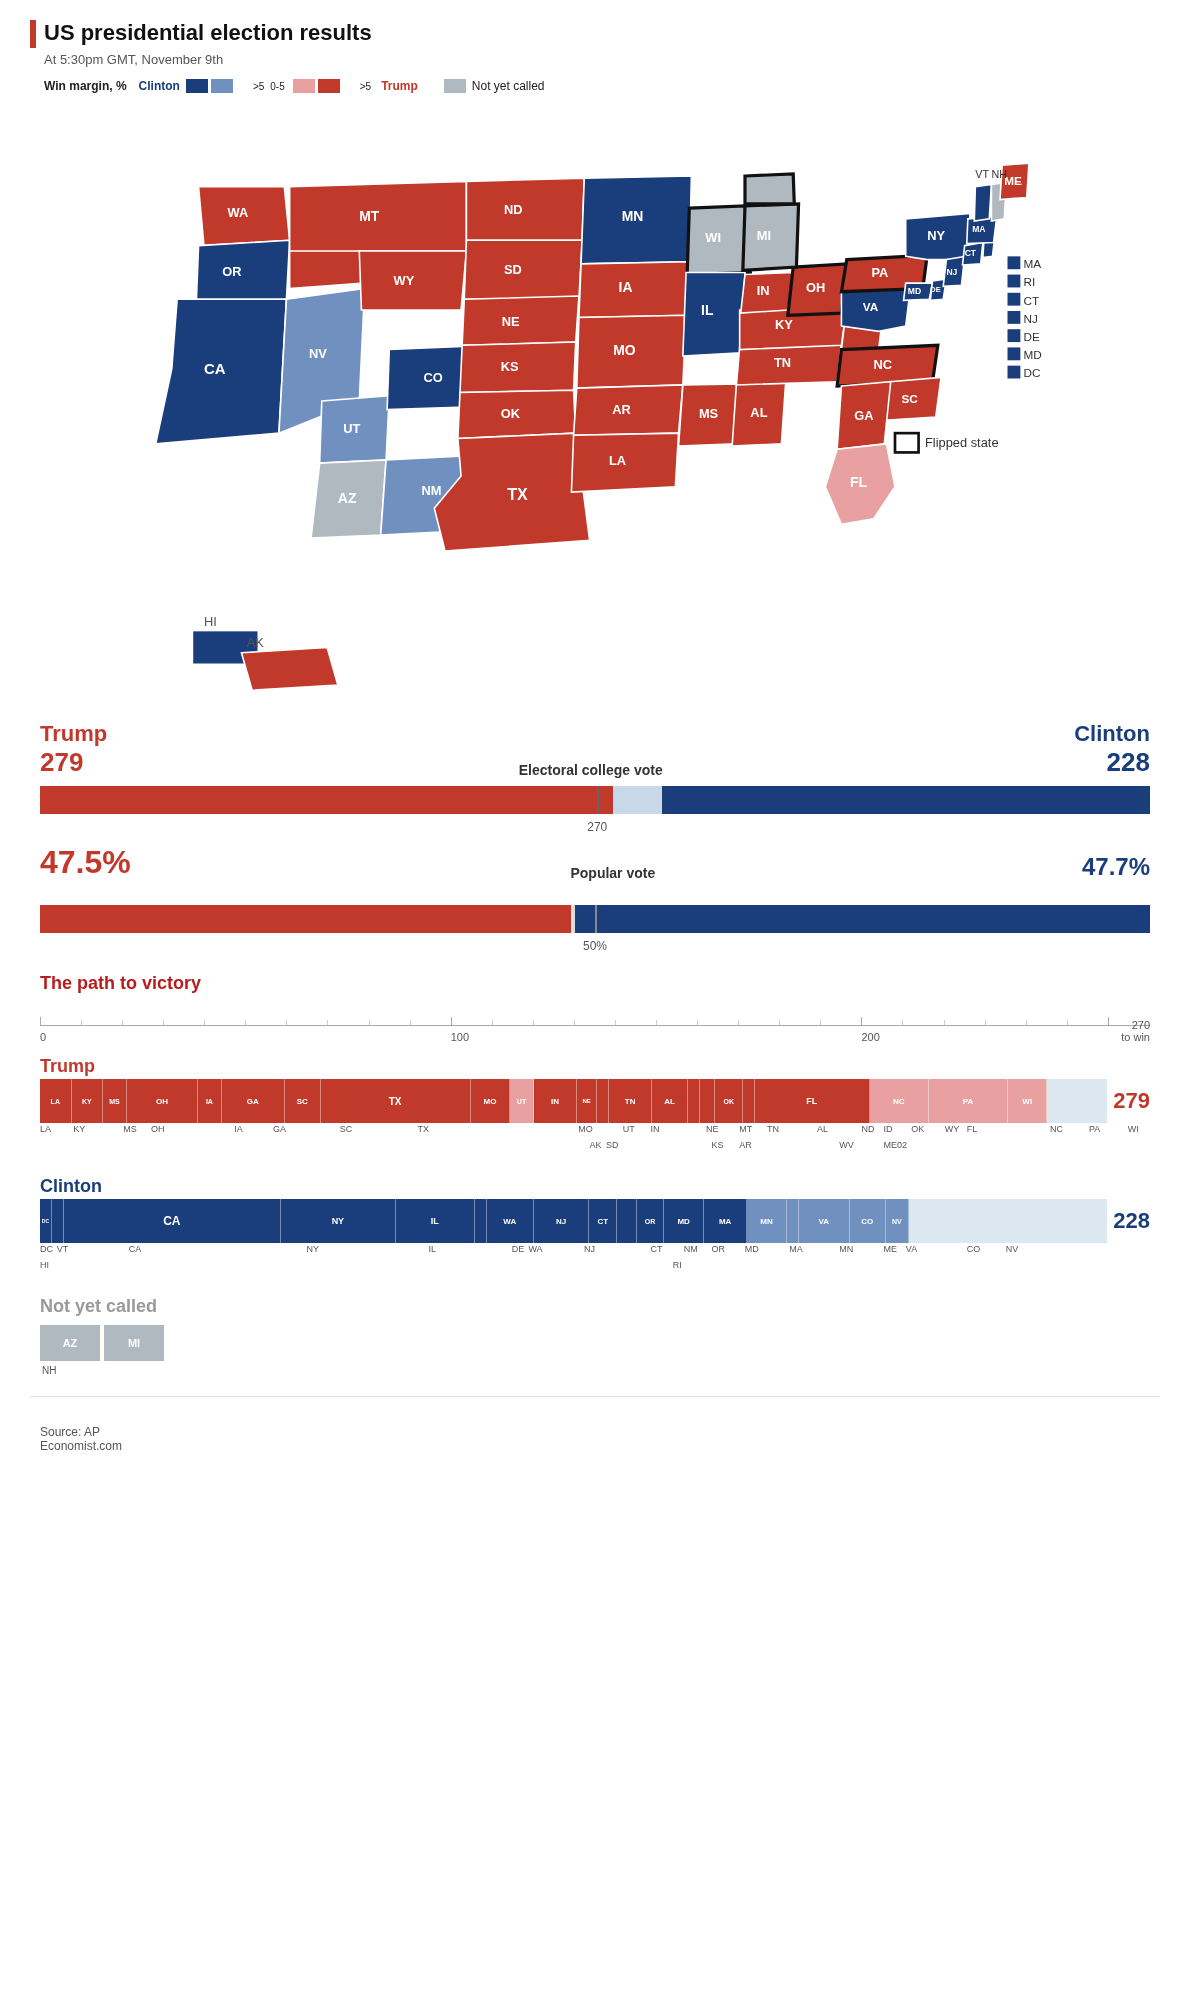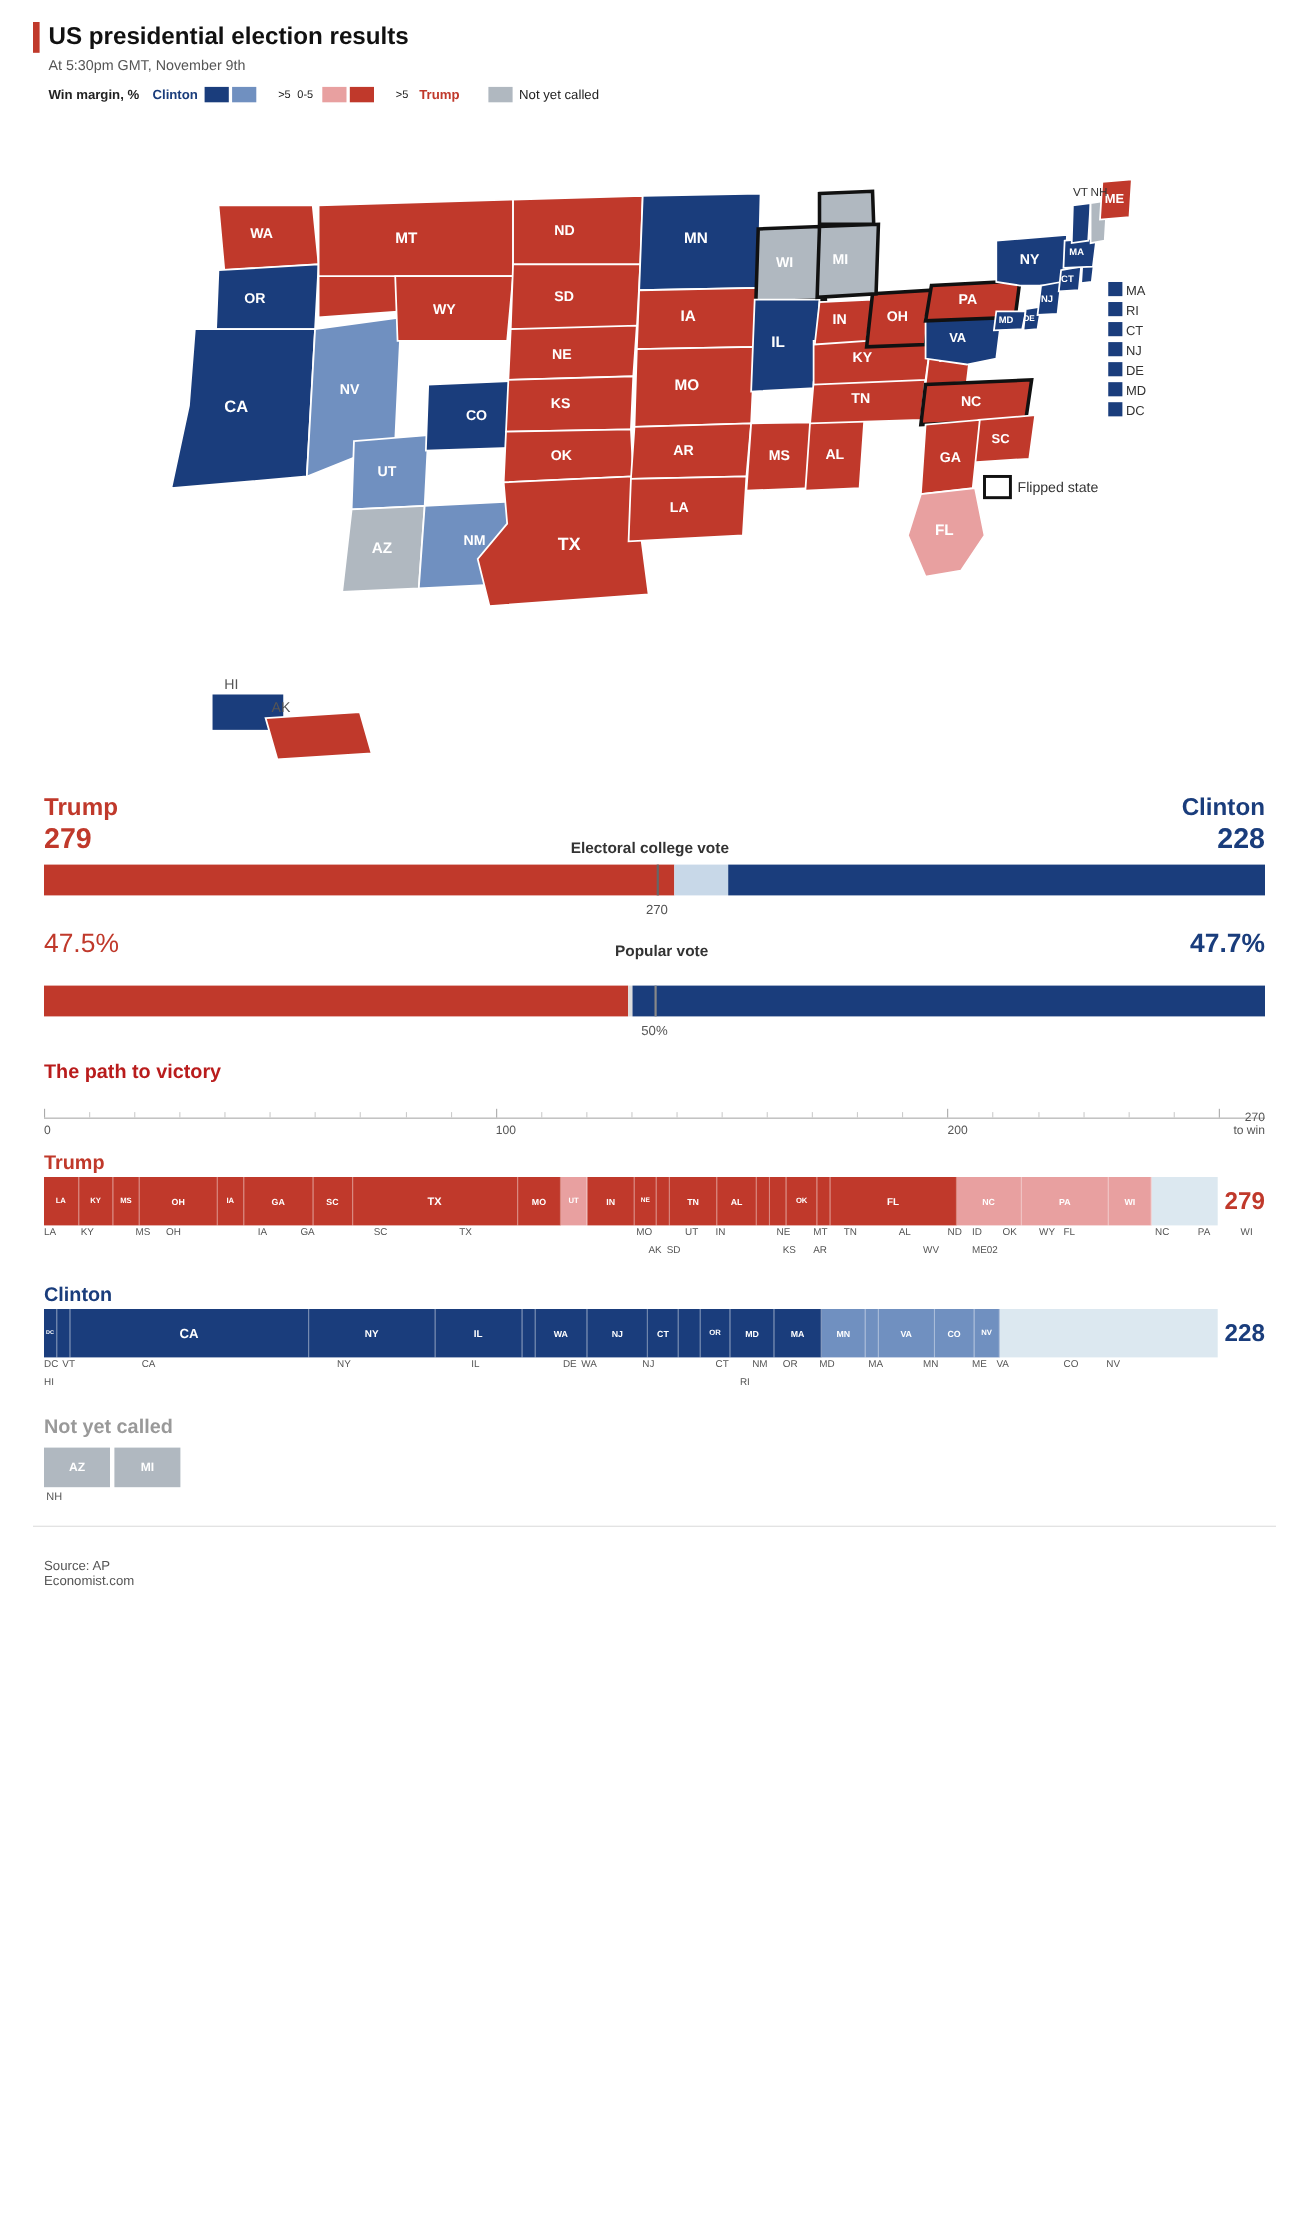--- a/index.html
+++ b/index.html
@@ -154,22 +154,22 @@
       padding: 0 10px;
     }
     .pv-header {
       display: flex;
       justify-content: space-between;
       align-items: flex-end;
       margin-bottom: 4px;
     }
     .pv-trump {
       color: #c0392b;
-      font-size: 24px;
-      font-weight: normal;
+      font-size: 32px;
+      font-weight: bold;
     }
     .pv-clinton {
       color: #1a3d7c;
       font-size: 24px;
       font-weight: bold;
     }
     .pv-center {
       font-size: 14px;
       font-weight: bold;
       color: #333;

